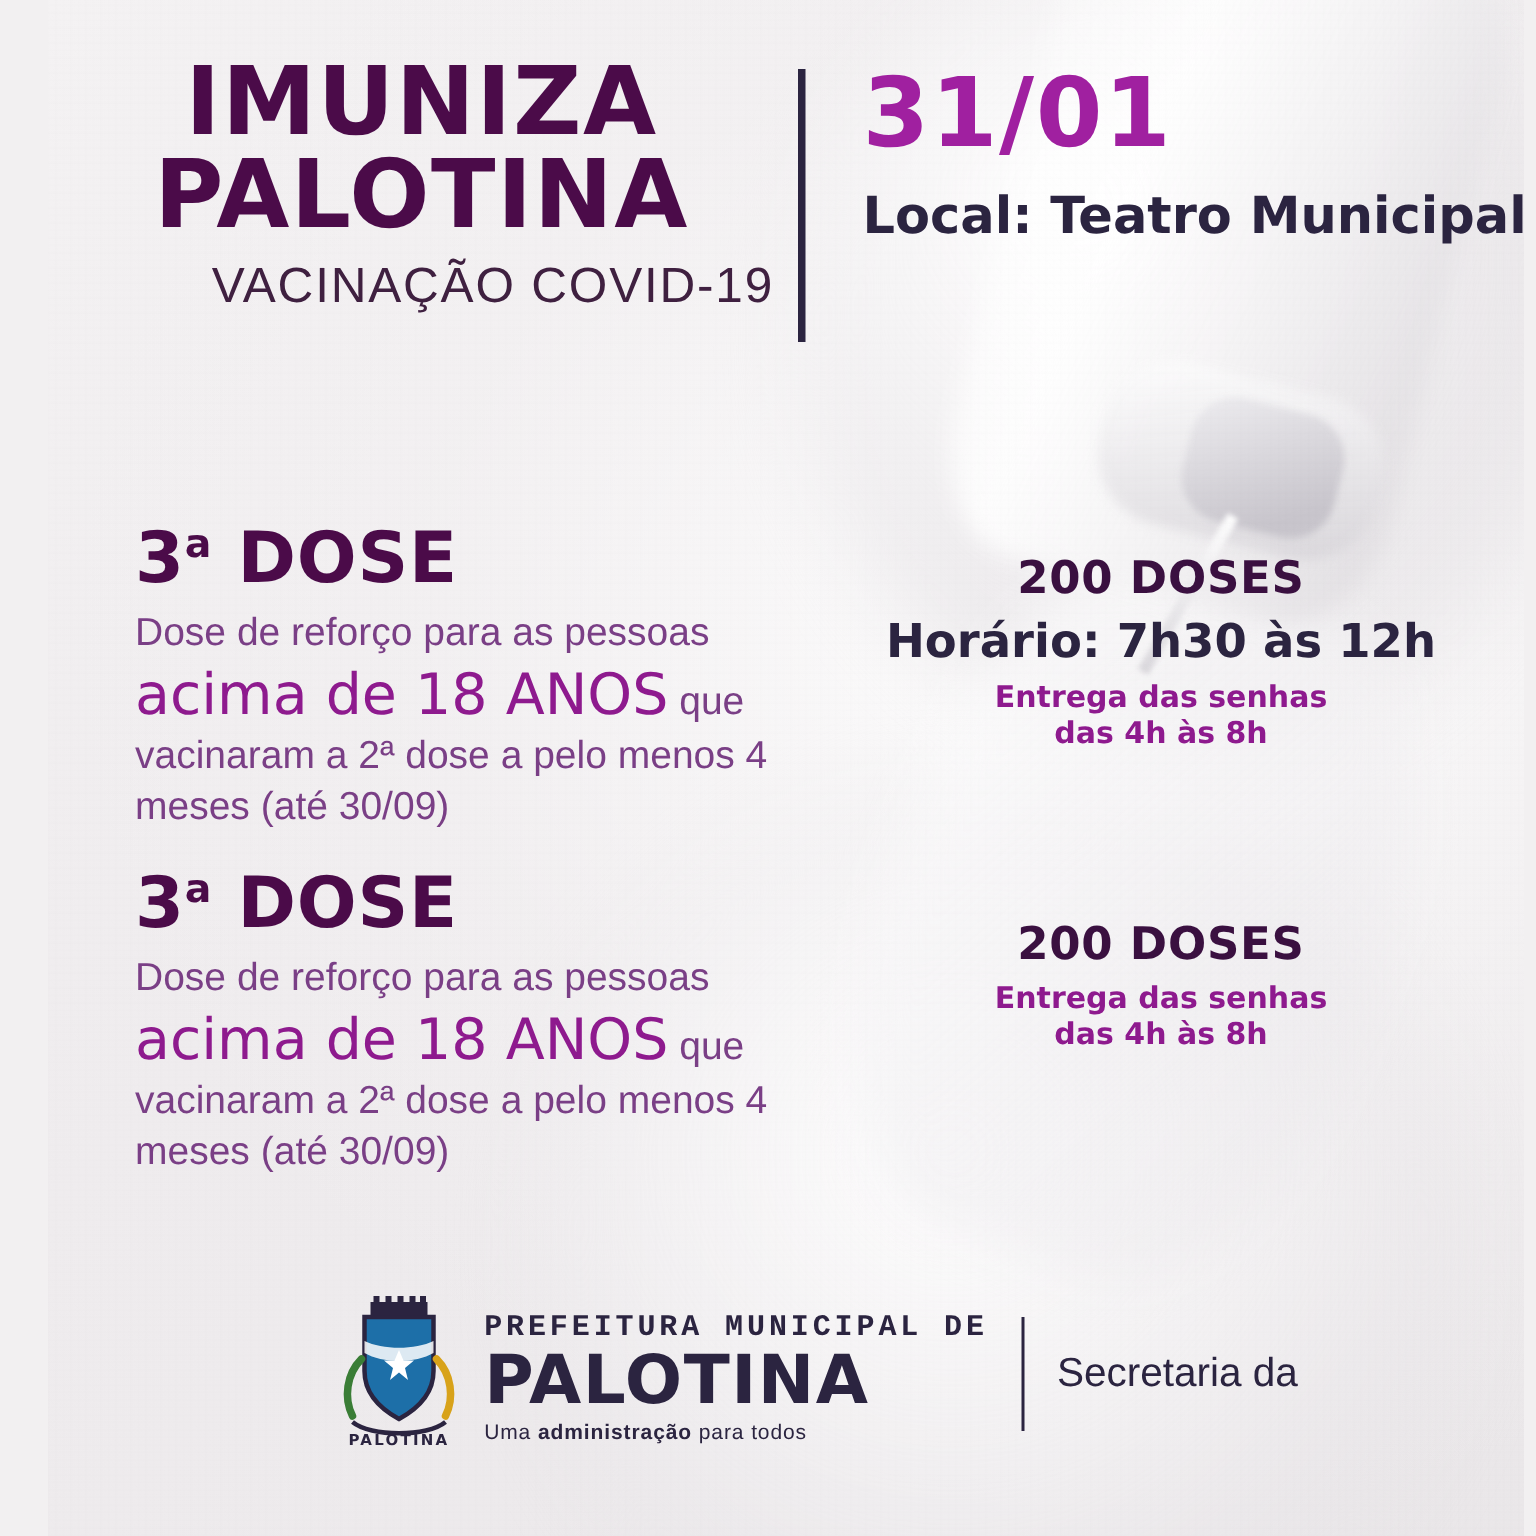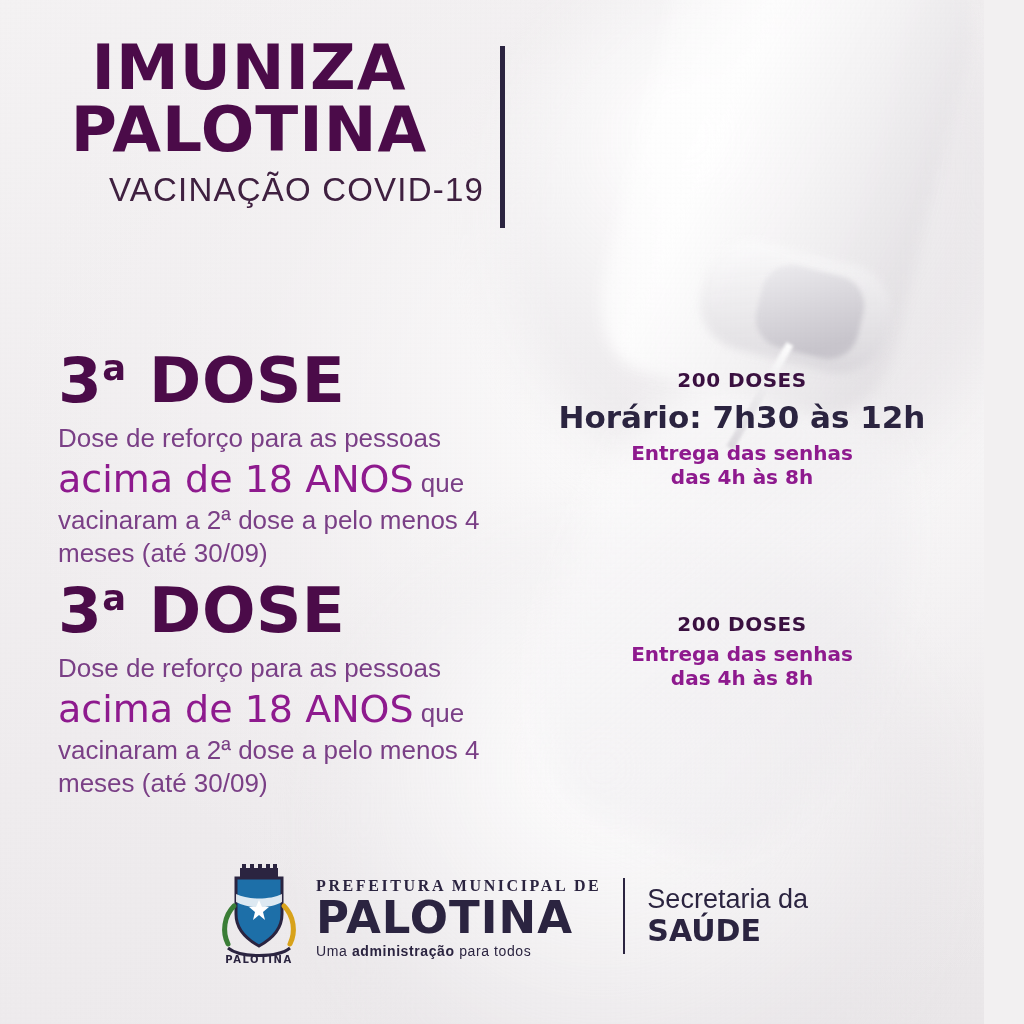--- a/index.html
+++ b/index.html
@@ -15,20 +15,21 @@
   }
 
   .poster {
     position: relative;
     width: 984px;
     height: 1024px;
     background:
       radial-gradient(ellipse at 72% 40%, rgba(255,255,255,0.95) 0%, rgba(245,243,244,0.5) 45%, rgba(238,235,237,0) 70%),
       linear-gradient(135deg, #f4f2f3 0%, #efecee 40%, #eae7e9 100%);
     overflow: hidden;
+    margin-left: 32px;
   }
 
   
   .photo-layer {
     position: absolute;
     inset: 0;
     pointer-events: none;
   }
   .blob {
     position: absolute;
@@ -160,21 +161,21 @@
     position: absolute;
     left: 58px;
     width: 520px;
   }
   .block-1 { top: 348px; }
   .block-2 { top: 578px; }
 
   .dose-title {
     font-family: "DejaVu Sans", sans-serif;
     font-weight: 700;
-    font-size: 63px;
+    font-size: 47px;
     color: #4b0b49;
     letter-spacing: 0.5px;
     line-height: 1.05;
   }
   .dose-title sup {
     font-size: 0.56em;
     vertical-align: super;
   }
   .dose-desc {
     margin-top: 8px;
@@ -195,21 +196,21 @@
     position: absolute;
     right: 42px;
     width: 400px;
     text-align: center;
   }
   .info-1 { top: 368px; }
   .info-2 { top: 612px; }
   .doses {
     font-family: "DejaVu Sans", sans-serif;
     font-weight: 700;
-    font-size: 20px;
+    font-size: 30px;
     color: #3a1040;
     letter-spacing: 0.5px;
   }
   .horario {
     margin-top: 7px;
     font-family: "DejaVu Sans", sans-serif;
     font-weight: 700;
     font-size: 31px;
     color: #2b2440;
   }
@@ -235,23 +236,23 @@
     position: relative;
     width: 86px; height: 104px;
     margin-right: 14px;
   }
   .crest svg { display: block; }
   .pref-block {
     text-align: left;
     padding-top: 4px;
   }
   .pref-top {
-    font-family: Liberation Serif, serif;
-    font-weight: 700;
-    font-size: 16px;
+    font-family: Liberation Mono, monospace;
+    font-weight: 700;
+    font-size: 20px;
     letter-spacing: 2.6px;
     color: #2b2440;
   }
   .pref-name {
     font-family: "DejaVu Sans", sans-serif;
     font-weight: 700;
     font-size: 45px;
     letter-spacing: 1px;
     color: #2b2440;
     line-height: 0.98;
@@ -302,20 +303,24 @@
     <div class="grain"></div>
   </div>
 
   <div class="header">
     <div class="title-block">
       <div class="t-line1">IMUNIZA</div>
       <div class="t-line2">PALOTINA</div>
       <div class="t-sub">VACINAÇÃO COVID-19</div>
     </div>
     <div class="divider"></div>
+    <div class="right-head">
+      <div class="date">31/01</div>
+      <div class="local">Local: Teatro Municipal</div>
+    </div>
   </div>
 
   <div class="block block-1">
     <div class="dose-title">
       <span>3</span><sup>a</sup>
       <span>DOSE</span>
     </div>
     <div class="dose-desc">
       <span>Dose de reforço para as pessoas</span><br>
       <span class="strong">acima de 18 ANOS</span>
@@ -380,17 +385,16 @@
     <div class="pref-block">
       <div class="pref-top">PREFEITURA MUNICIPAL DE</div>
       <div class="pref-name">PALOTINA</div>
       <div class="pref-slogan"><span>Uma </span><b>administração</b><span> para todos</span></div>
     </div>
 
     <div class="vline"></div>
 
     <div class="sec-block">
       <div class="sec-top">Secretaria da</div>
-      <div class="sec-name">SAÚDE</div>
     </div>
   </div>
 
 </div>
 
 </body></html>

